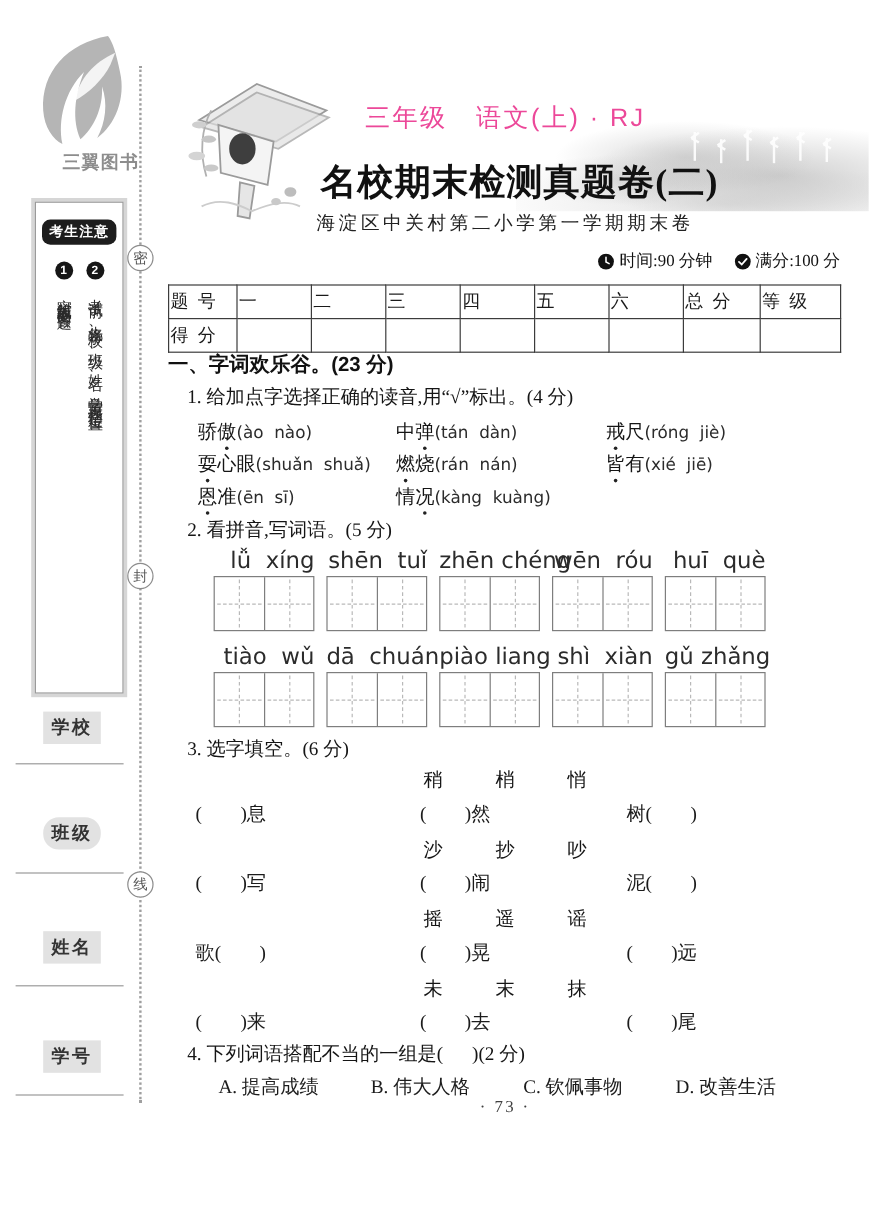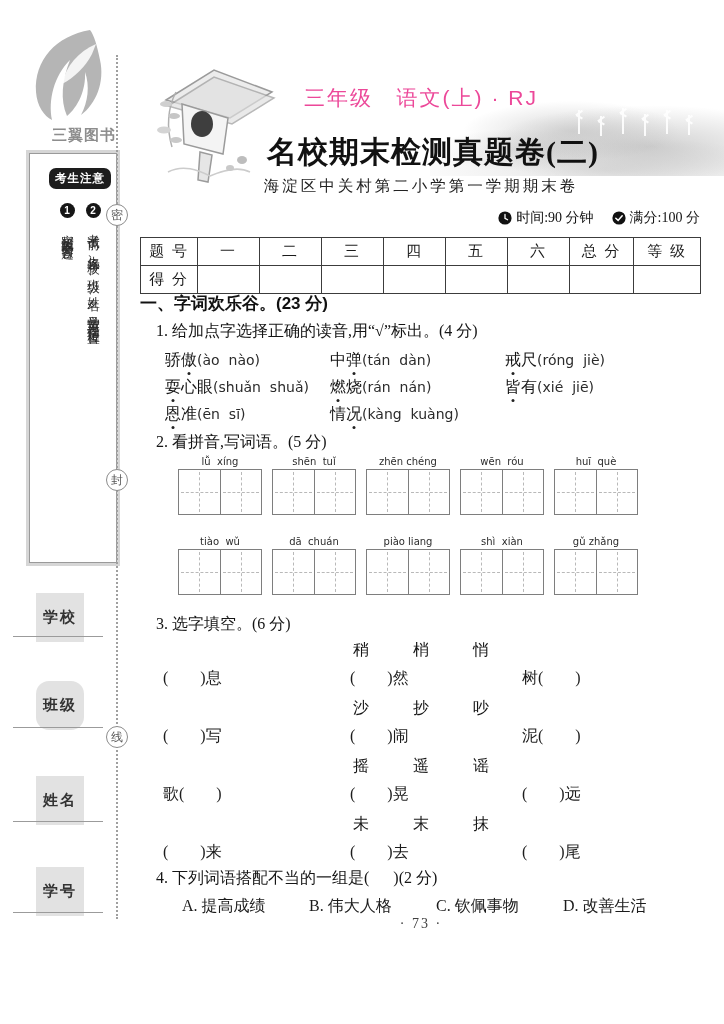--- a/index.html
+++ b/index.html
@@ -6,36 +6,36 @@
   body{
     width:724px;height:1024px;position:relative;background:#ffffff;
     font-family:"Liberation Serif","DejaVu Serif",serif;color:#1c1c1c;
     overflow:hidden;
   }
   
   .logo-wing{position:absolute;left:26px;top:26px;}
   .logo-text{position:absolute;left:24px;top:126px;width:80px;text-align:center;
     font-family:"Liberation Sans","DejaVu Sans",sans-serif;font-weight:bold;
     font-size:15px;letter-spacing:1px;color:#8d8d8d;margin-left:20px;}
-  .notice-box{position:absolute;left:29px;top:153px;width:72px;height:408px;
-    border:1px solid #9a9a9a;box-shadow:0 0 0 3px #d6d6d6;background:#fff;padding-left:14px;}
+  .notice-box{position:absolute;left:29px;top:168px;width:72px;height:408px;
+    border:1px solid #9a9a9a;box-shadow:0 0 0 3px #d6d6d6;background:#fff;}
   .notice-title{margin:14px auto 0;width:58px;text-align:center;
     background:#1d1d1d;color:#fff;border-radius:7px;padding:3px 2px;
     font-family:"Liberation Sans","DejaVu Sans",sans-serif;
     font-size:11.5px;font-weight:bold;letter-spacing:1px;}
   .notice-cols{display:flex;justify-content:center;gap:11px;margin-top:14px;}
   .n-col{display:flex;flex-direction:column;align-items:center;}
   .n-num{width:15px;height:15px;border-radius:50%;background:#161616;color:#fff;
     font-family:"Liberation Sans","DejaVu Sans",sans-serif;font-size:10px;font-weight:bold;
     display:flex;align-items:center;justify-content:center;}
   .n-text{writing-mode:vertical-rl;text-orientation:upright;margin-top:6px;
     font-size:12.5px;letter-spacing:2px;line-height:15px;color:#2a2a2a;}
   .field-label{position:absolute;left:36px;background:#e2e2e2;color:#333;
     font-family:Liberation Serif, serif;font-weight:bold;
-    font-size:15px;letter-spacing:2px;padding:15px 7px;text-align:right;}
+    font-size:15px;letter-spacing:2px;padding:4px 7px;text-align:right;}
   .field-line{position:absolute;left:13px;width:90px;border-bottom:1.5px solid #9b9b9b;}
   .seal-line{position:absolute;left:116px;top:55px;height:864px;border-left:2px dotted #9f9f9f;}
   .seal-badge{position:absolute;left:106px;width:20px;height:20px;border:1px solid #8c8c8c;
     border-radius:50%;background:#fff;color:#555;font-size:12px;
     display:flex;align-items:center;justify-content:center;z-index:3;}
   
   .art-wash{position:absolute;left:430px;top:58px;width:294px;height:118px;z-index:0;
     background:
       radial-gradient(150px 42px at 48% 62%, rgba(170,170,170,.45), transparent 72%),
       radial-gradient(220px 55px at 75% 75%, rgba(160,160,160,.50), transparent 75%),
@@ -54,21 +54,21 @@
   .title{position:absolute;left:138px;top:120px;width:566px;text-align:center;z-index:2;
     font-size:30px;font-weight:900;letter-spacing:1px;color:#111;margin:12px;}
   .subtitle{position:absolute;left:138px;top:176px;width:566px;text-align:center;z-index:2;
     font-size:15.5px;letter-spacing:3px;color:#222;}
   .meta{position:absolute;top:209px;right:24px;z-index:2;font-size:14px;color:#111;
     display:flex;align-items:center;gap:4px;white-space:pre;}
   .meta svg{margin-left:14px;}
   
   .score-table{position:absolute;left:140px;top:237px;width:560px;border-collapse:collapse;
     table-layout:fixed;z-index:2;}
-  .score-table td{border:1px solid #3c3c3c;text-align:center;font-size:15px;
+  .score-table td{border:1px solid #3c3c3c;text-align:left;font-size:15px;
     height:25px;letter-spacing:2px;color:#1a1a1a;}
   
   .sec-title{position:absolute;left:140px;top:292px;z-index:2;
     font-family:"Liberation Sans","DejaVu Sans",sans-serif;
     font-weight:bold;font-size:17px;color:#111;}
   .q-text{position:absolute;left:156px;z-index:2;font-size:16px;color:#151515;white-space:pre;}
   #q1-text{top:321px;} #q2-text{top:432px;} #q3-text{top:614px;} #q4-text{top:868px;}
   #q1-rows{position:absolute;left:138px;top:347px;width:566px;z-index:2;}
   .q1-row{display:grid;grid-template-columns:165px 175px auto;padding-left:27px;
     height:27px;align-items:center;font-size:16px;}
@@ -76,22 +76,22 @@
   .hz{color:#151515;}
   .dc{position:relative;display:inline-block;}
   .dc::after{content:"";position:absolute;left:50%;bottom:-4px;width:3px;height:3px;
     border-radius:50%;background:#222;transform:translateX(-50%);}
   .py{font-family:"DejaVu Sans","Liberation Sans",sans-serif;font-size:14px;
     color:#2b2b2b;white-space:pre;}
   .q2-row{position:absolute;left:138px;width:566px;display:flex;gap:10px;
     padding-left:40px;z-index:2;box-sizing:border-box;}
   #q2-row0{top:456px;} #q2-row1{top:536px;}
   .q2-group{width:84px;flex:0 0 84px;}
-  .q2-py{text-align:center;font-family:"DejaVu Sans","Liberation Sans",sans-serif;
-    font-size:10px;color:#2b2b2b;white-space:pre;margin-bottom:2px;}
+  .q2-py{text-align:right;font-family:"DejaVu Sans","Liberation Sans",sans-serif;
+    font-size:19px;color:#2b2b2b;white-space:pre;margin-bottom:2px;}
   .grid2{display:flex;border:1px solid #7e7e7e;width:84px;box-sizing:border-box;}
   .cell{width:42px;height:44px;position:relative;box-sizing:border-box;}
   .cell + .cell{border-left:1px solid #7e7e7e;}
   .cell::before{content:"";position:absolute;left:2px;right:2px;top:50%;border-top:1px dashed #b9b9b9;}
   .cell::after{content:"";position:absolute;top:2px;bottom:2px;left:50%;border-left:1px dashed #b9b9b9;}
   #q3-groups{position:absolute;left:138px;top:636px;width:566px;z-index:2;}
   .opt-row{display:flex;justify-content:center;gap:44px;font-size:16px;height:28px;
     align-items:center;color:#151515;}
   .blank-row{position:relative;height:30px;font-size:16px;}
   .blank{position:absolute;white-space:pre;top:4px;}

